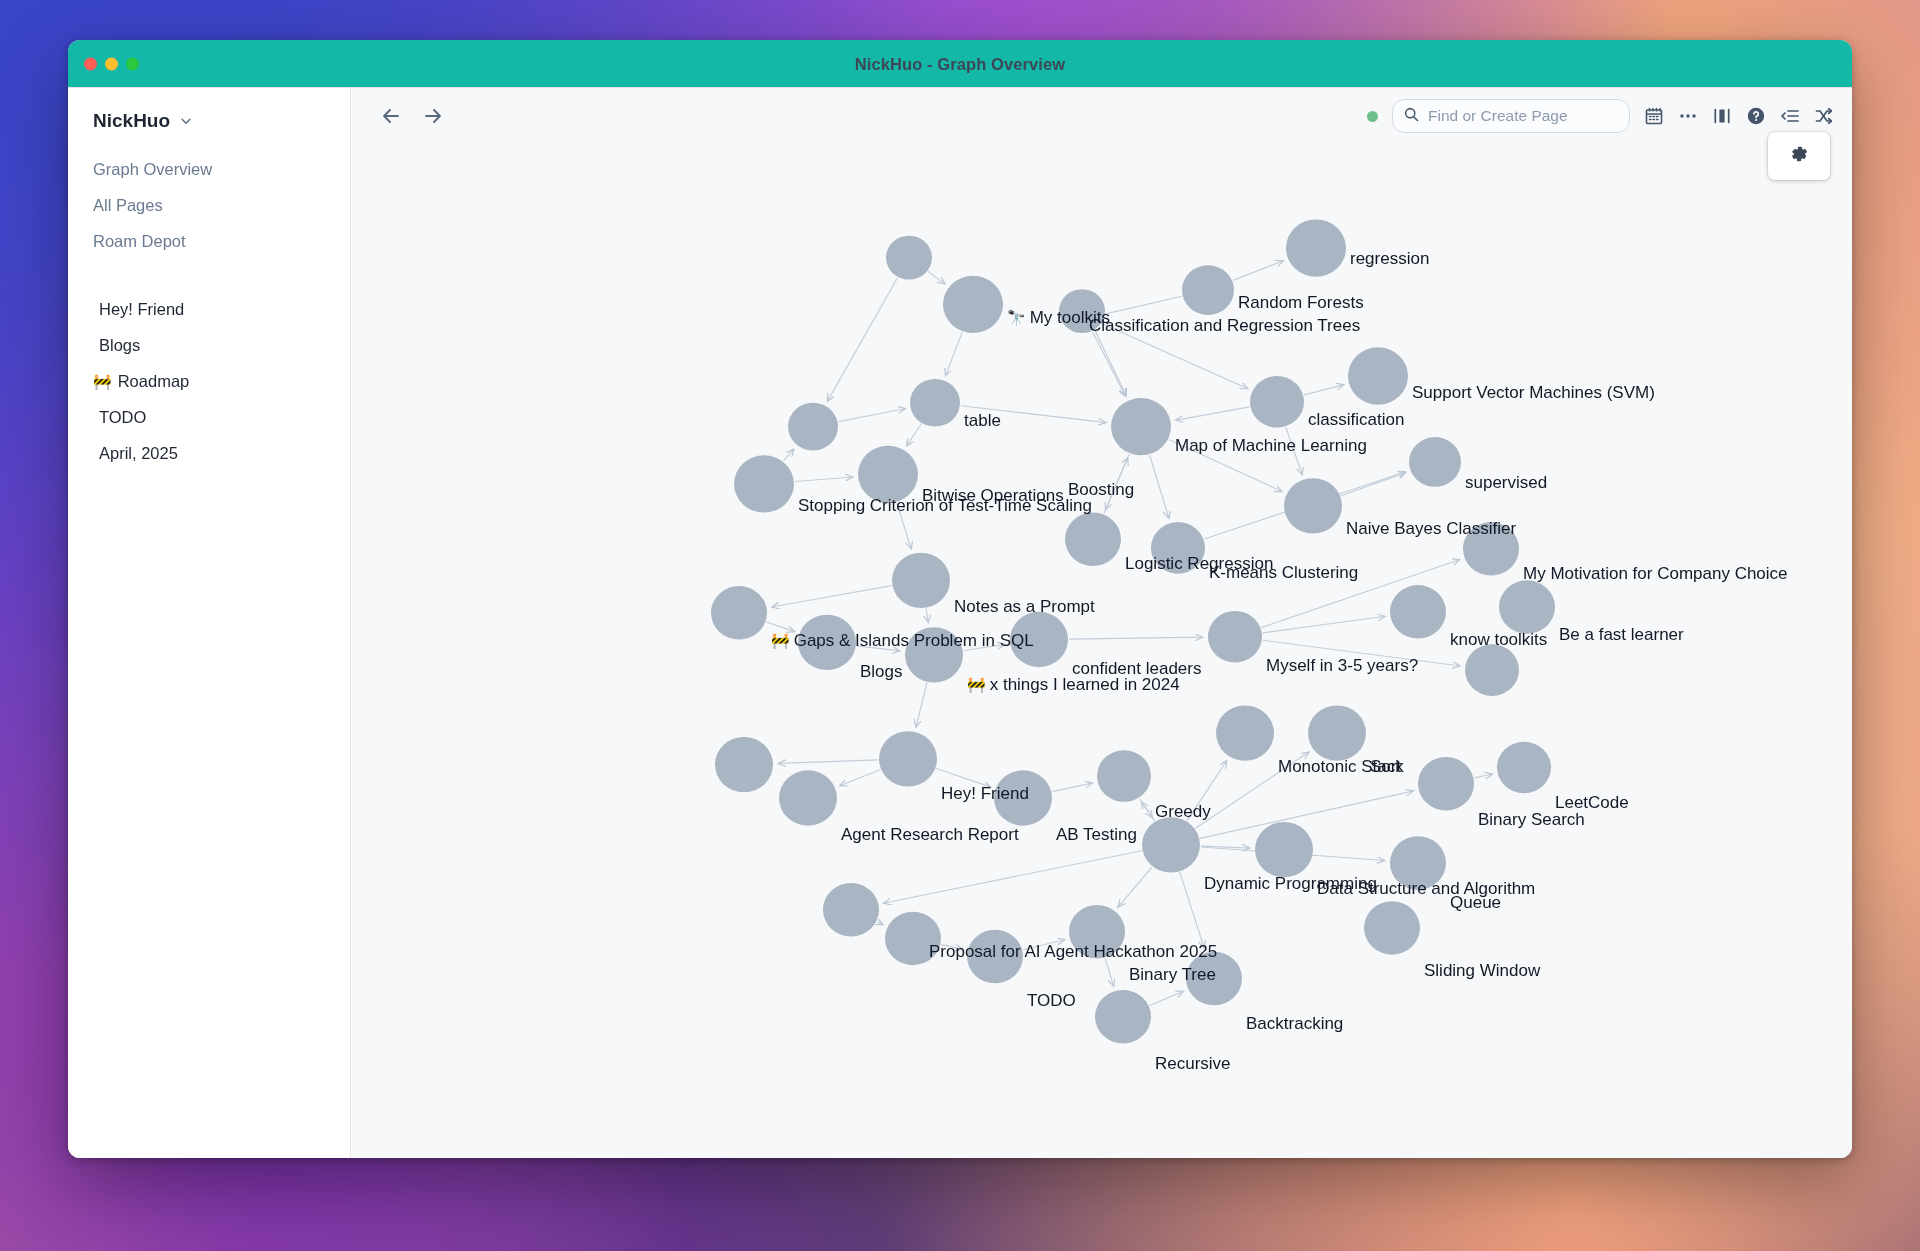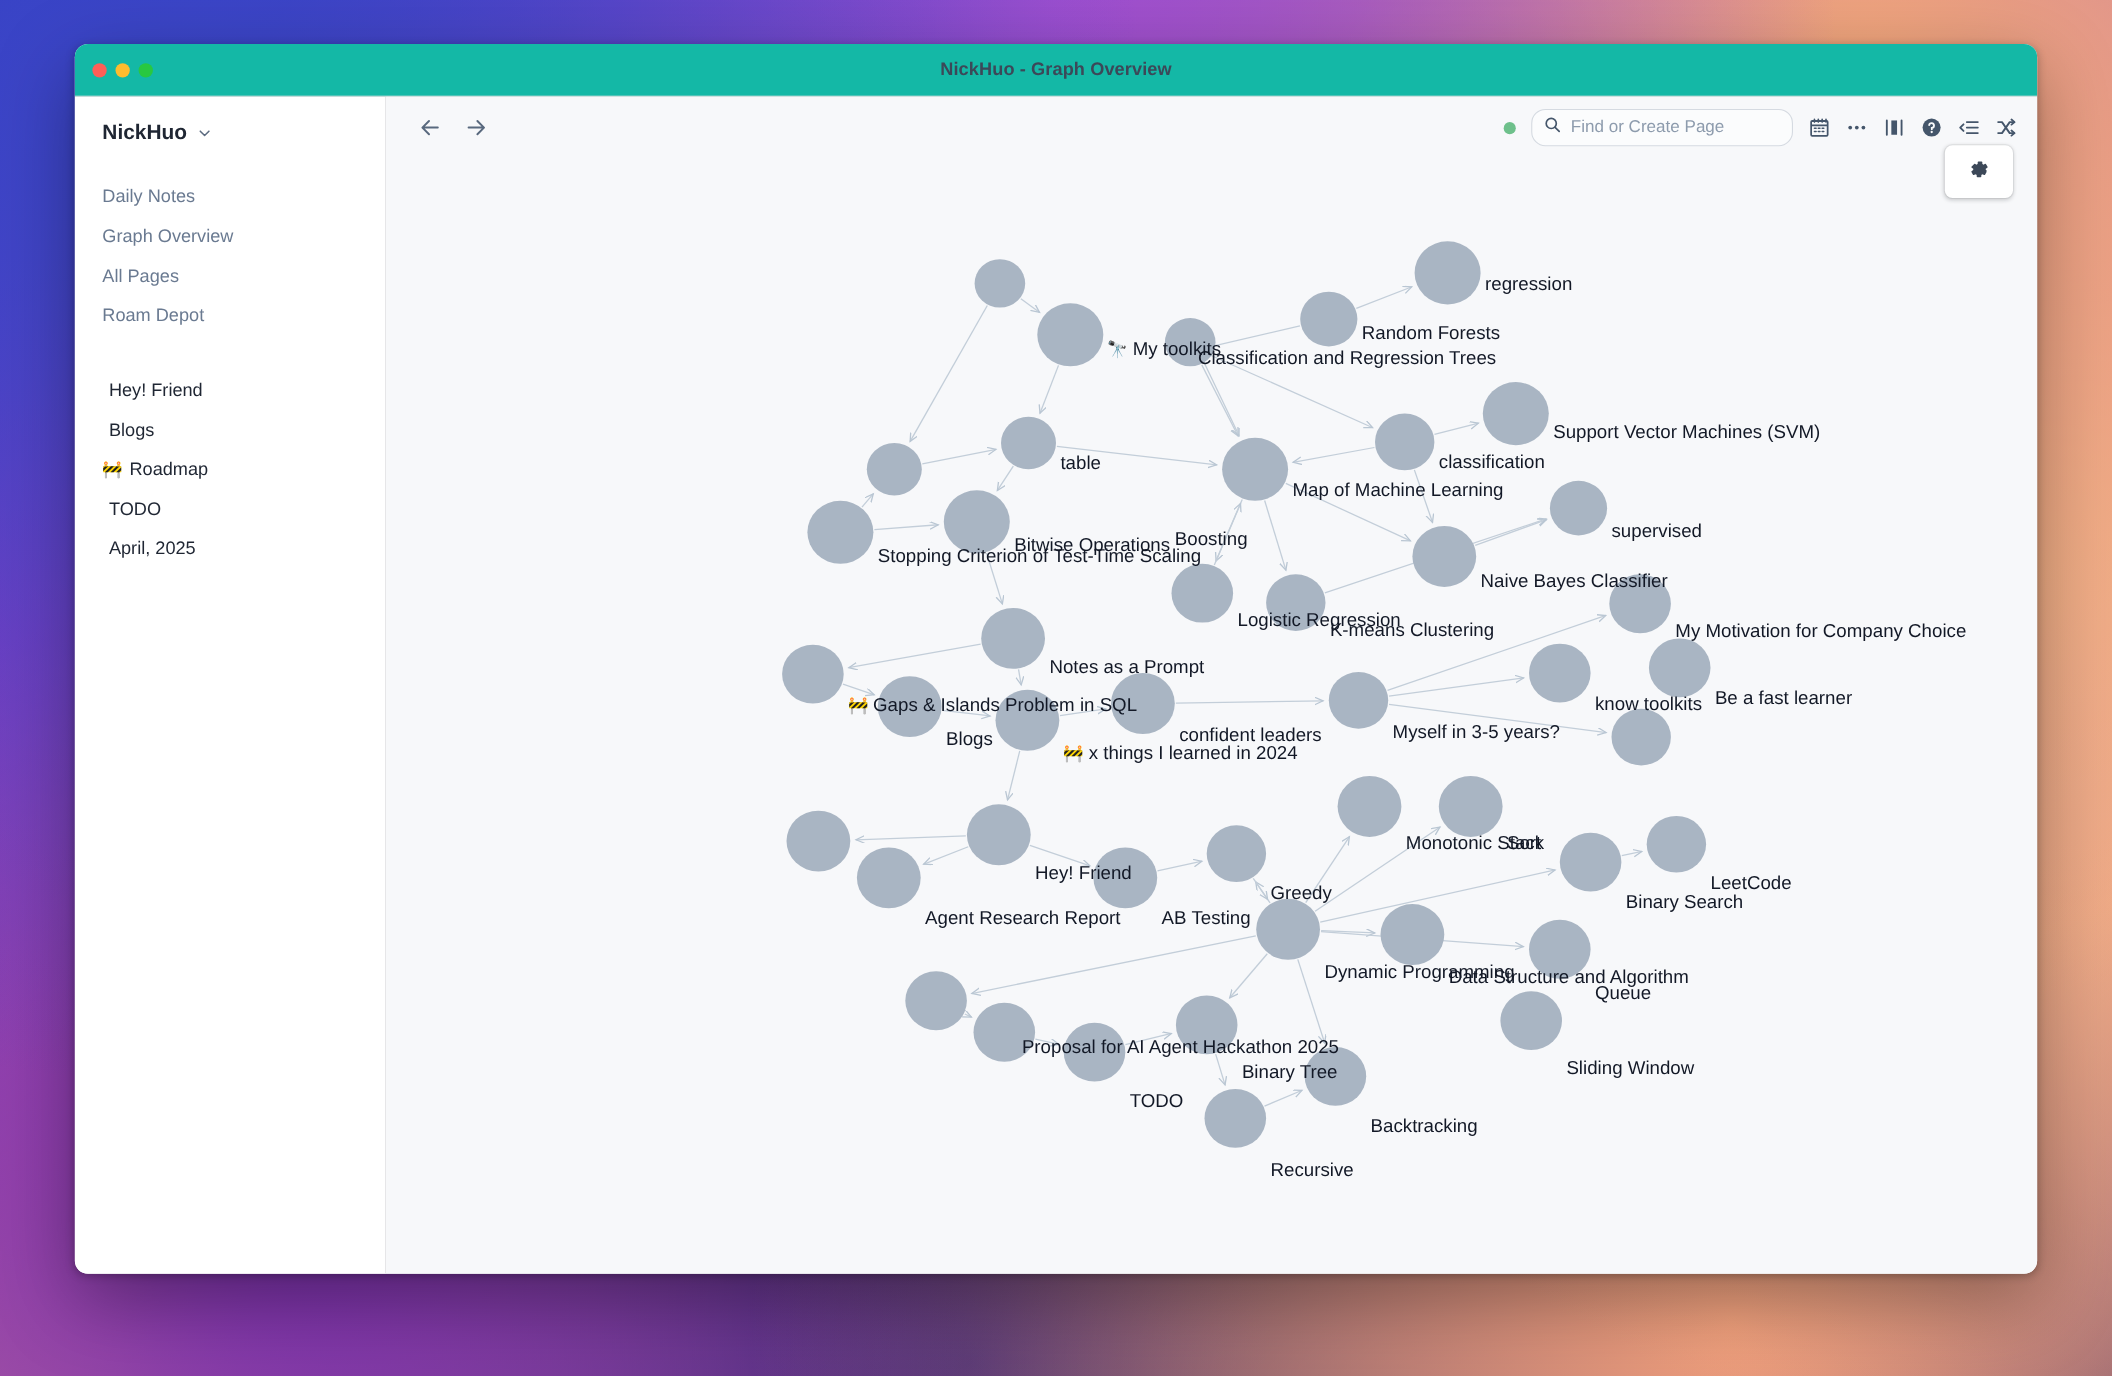--- a/index.html
+++ b/index.html
@@ -54,21 +54,21 @@
   
   .sidebar {
     width: 283px;
     flex: 0 0 283px;
     background: #ffffff;
     border-right: 1px solid #e6e6e8;
     padding: 22px 0 0 0;
   }
   .sb-user {
     display: flex; align-items: center; gap: 9px;
-    padding: 0 0 0 25px; margin-bottom: 29px;
+    padding: 0 0 0 25px; margin-bottom: 19px;
     cursor: pointer;
   }
   .sb-user-name { font-size: 19px; font-weight: bold; color: #1f2633; }
   .chev { color: #5c6b80; display: inline-flex; }
   .sb-nav { display: flex; flex-direction: column; }
   .sb-item {
     padding: 8.5px 25px;
     font-size: 16.5px;
     color: #6a7a91;
     cursor: pointer;
@@ -164,21 +164,20 @@
       <div class="sb-user">
         <span class="sb-user-name">NickHuo</span>
         <span class="chev">
           <svg width="14" height="14" viewBox="0 0 16 16">
               <path d="M3.5 6 L8 10.5 L12.5 6" stroke="currentColor" stroke-width="1.6" fill="none" stroke-linecap="round" stroke-linejoin="round"></path>
             </svg>
         </span>
       </div>
 
       <nav class="sb-nav">
-        <div class="sb-item">Daily Notes</div>
         <div class="sb-item">Graph Overview</div>
         <div class="sb-item">All Pages</div>
         <div class="sb-item">Roam Depot</div>
       </nav>
 
       <div class="sb-gap"></div>
 
       <nav class="sb-nav">
         <div class="sb-page">
           <span class="emj"></span>

